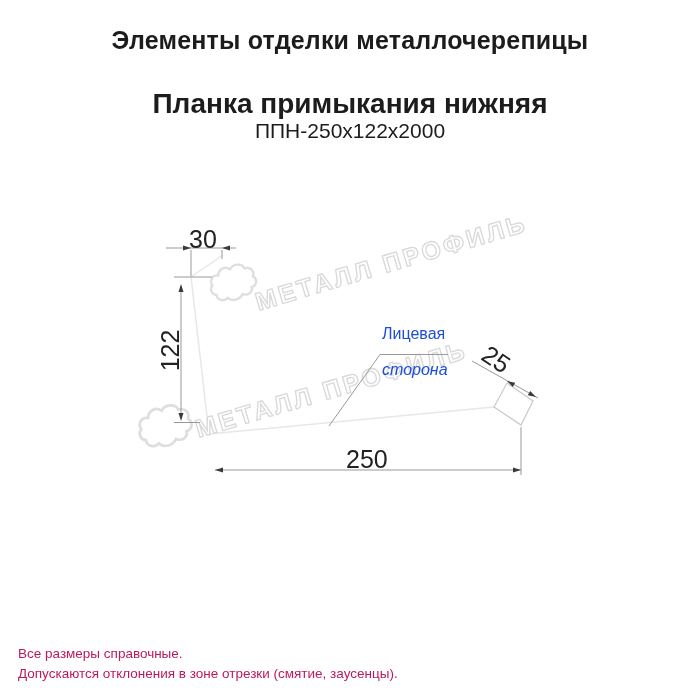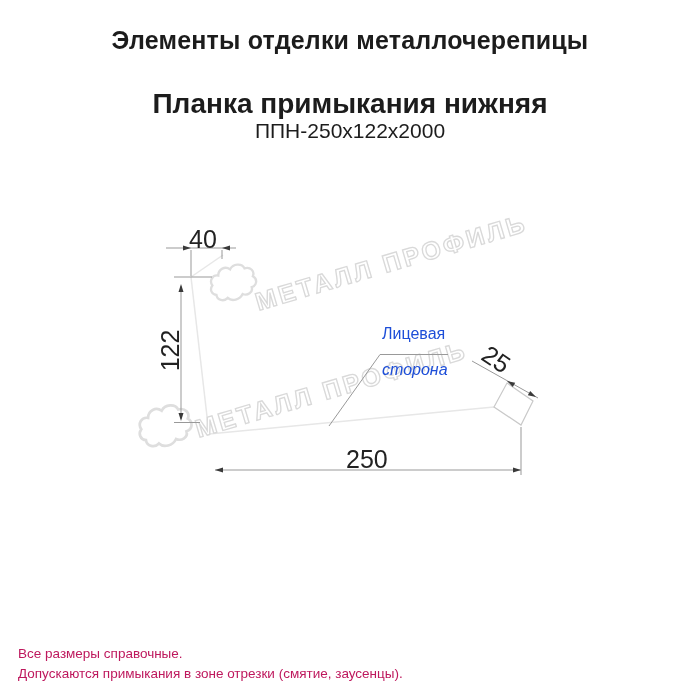--- a/index.html
+++ b/index.html
@@ -81,27 +81,27 @@
 
   <line x1="380" y1="354.5" x2="448" y2="354.5" stroke="#999999" stroke-width="1"></line>
   <line x1="380" y1="354.5" x2="329" y2="426" stroke="#999999" stroke-width="1"></line>
 </svg>
 
 <div id="text-layer" class="layer">
   <div class="abs title">Элементы отделки металлочерепицы</div>
   <div class="abs subtitle">Планка примыкания нижняя</div>
   <div class="abs pcode">ППН-250х122х2000</div>
 
-  <div class="dimtxt dim20">40</div>
+  <div class="dimtxt dim20">30</div>
   <div class="dimtxt dim122">122</div>
   <div class="dimtxt dim250">250</div>
   <div class="dimtxt dim25">25</div>
 
   <div class="abs facelabel">
     <div>Лицевая</div>
     <div style="margin-top:20px;font-style:italic;">сторона</div>
   </div>
 
   <div class="abs notes">
     <div>Все размеры справочные.</div>
-    <div>Допускаются примыкания в зоне отрезки (смятие, заусенцы).</div>
+    <div>Допускаются отклонения в зоне отрезки (смятие, заусенцы).</div>
   </div>
 </div>
 
 </body></html>

